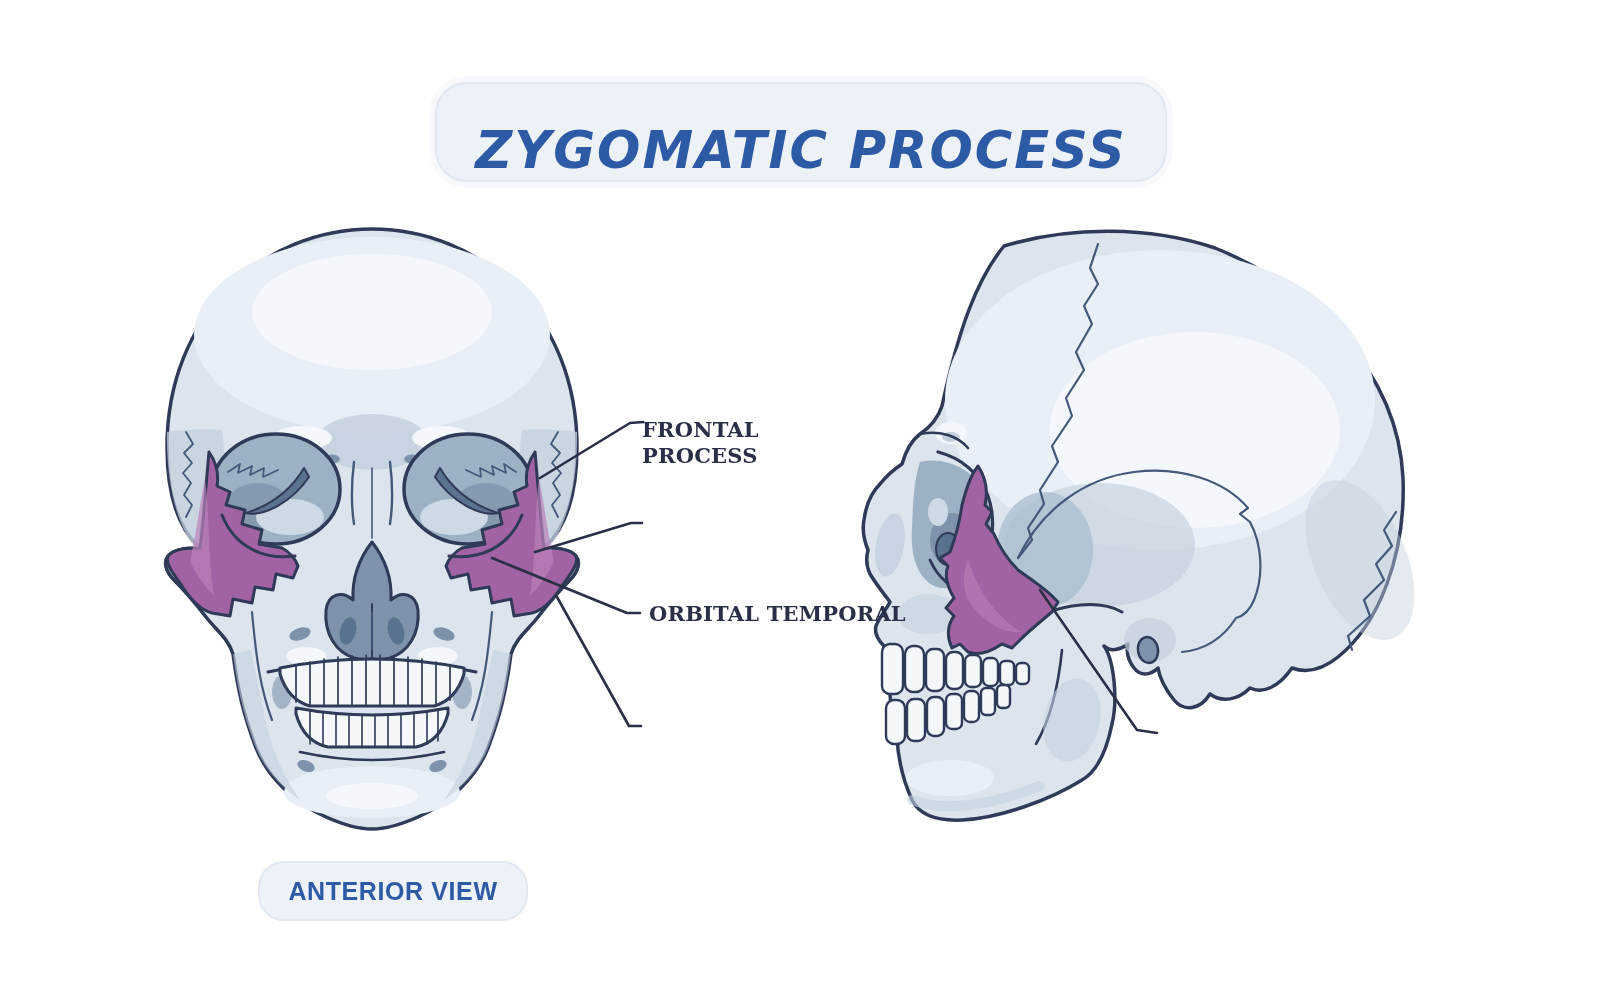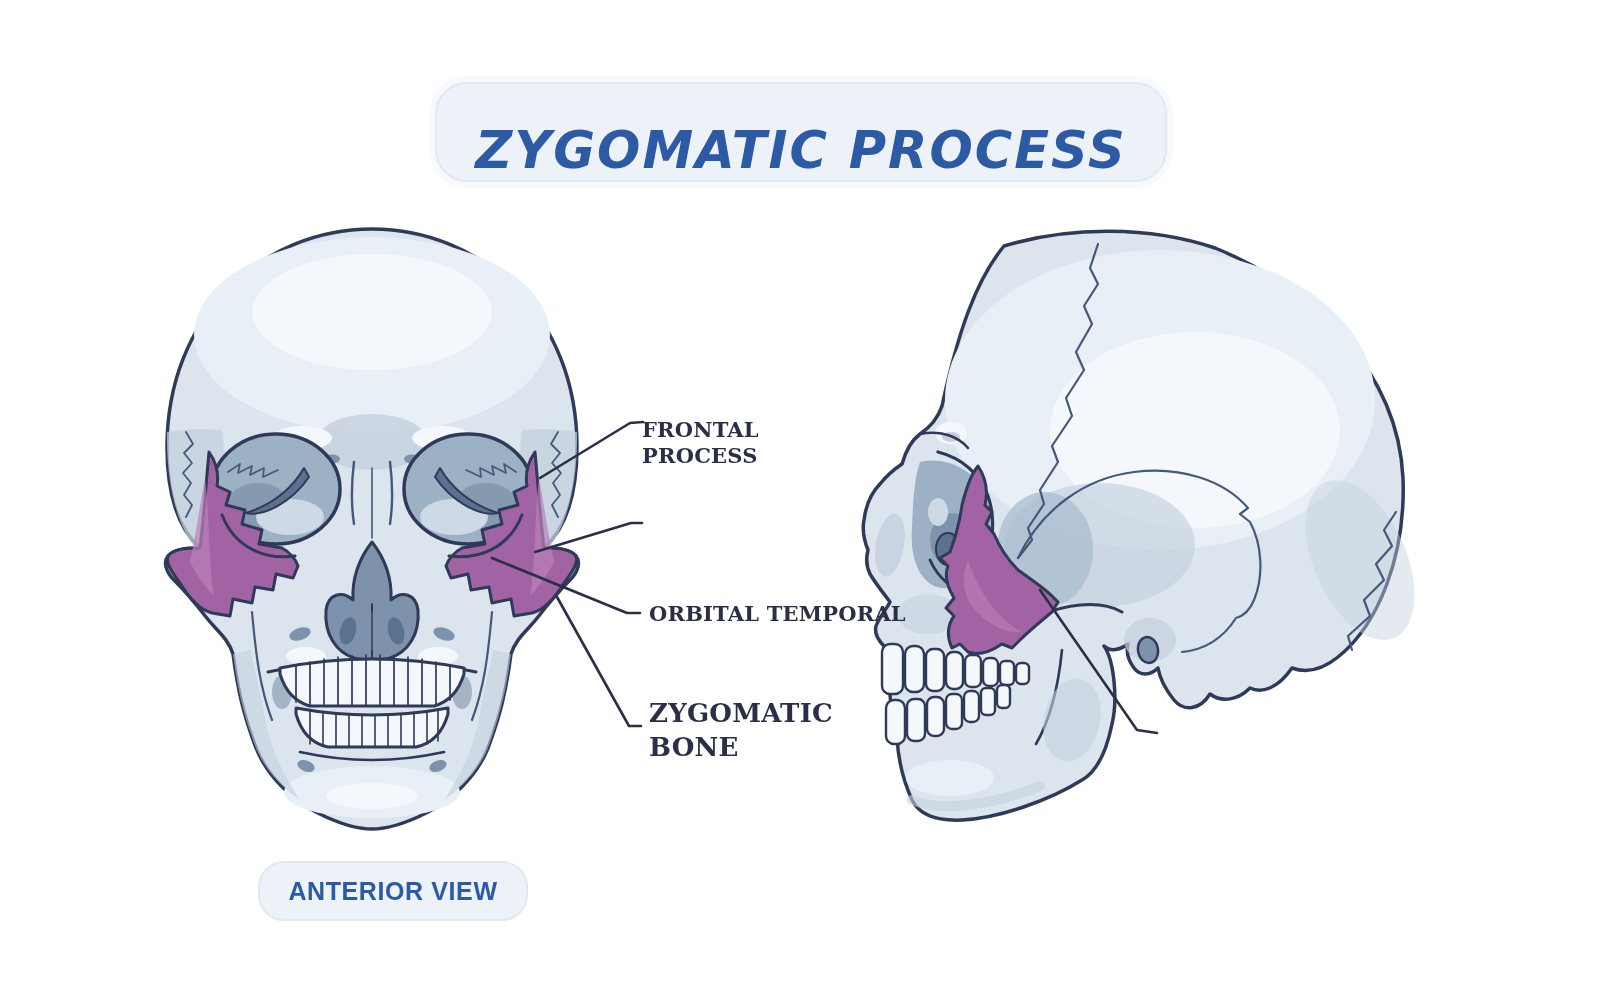--- a/index.html
+++ b/index.html
@@ -268,20 +268,18 @@
     </g>
   </svg>
 
   <div class="title-banner">
     <span class="title-text">ZYGOMATIC PROCESS</span>
   </div>
 
   <div class="anat-label" style="left:642px;top:397px;margin-top:20px;">FRONTAL
 PROCESS</div>
   <div class="anat-label" style="left:649px;top:601px;">ORBITAL TEMPORAL</div>
-  <div class="anat-label big" style="left:649px;top:696px;">ZYGOMATIC
-BONE</div>
 
   <div class="view-badge badge-anterior">
     <span>ANTERIOR VIEW</span>
   </div>
 
 </div>
 
 </body></html>

